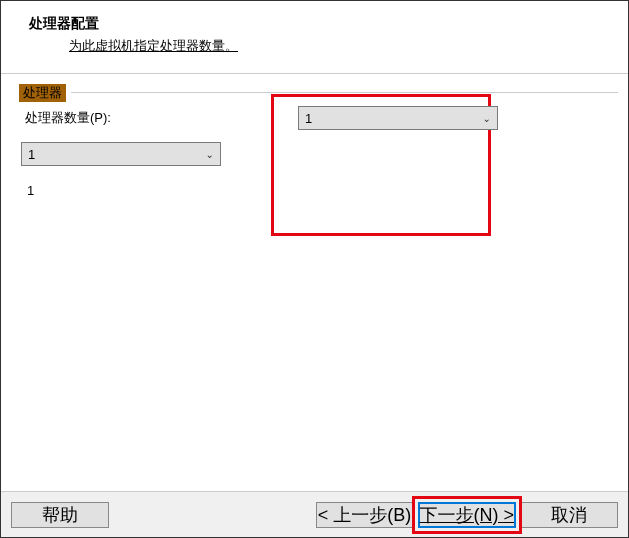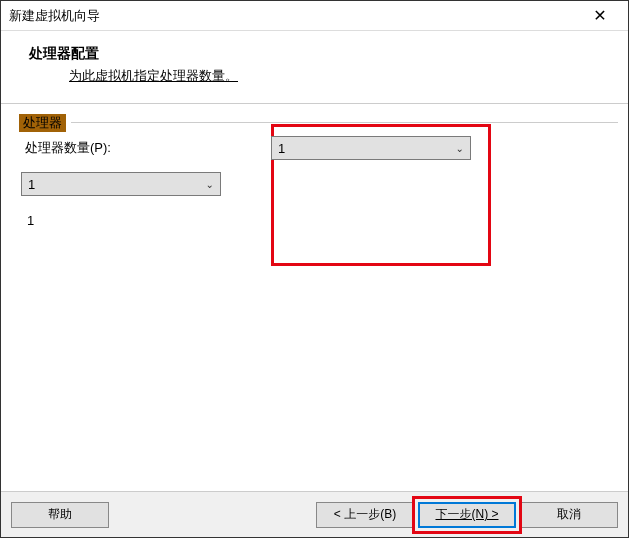--- a/index.html
+++ b/index.html
@@ -79,20 +79,21 @@
       position: absolute;
       top: 2px;
       left: 60px;
       right: 0;
       border-top: 1px solid #ccc;
     }
     .form-row {
       display: flex;
       align-items: center;
       height: 36px;
+      gap: 27px;
     }
     .form-label {
       width: 250px;
       padding-left: 4px;
     }
     .form-value-cell {
       width: 220px;
     }
     .highlight-box {
       position: absolute;
@@ -130,21 +131,21 @@
       gap: 4px;
     }
     .footer-spacer {
       flex: 1;
     }
     .btn {
       min-width: 98px;
       height: 26px;
       border: 1px solid #888;
       background: #e1e1e1;
-      font-size: 12px;
+      font-size: 18px;
       cursor: pointer;
       display: inline-flex;
       align-items: center;
       justify-content: center;
       font-family: inherit;
     }
     .btn-primary {
       border: 2px solid #0078d7;
       text-decoration: underline;
     }
@@ -159,26 +160,20 @@
       right: -6px;
       bottom: -6px;
       border: 3px solid #e30613;
       pointer-events: none;
     }
   </style>
 </head>
 <body>
 
 <div class="window">
-  <div class="titlebar">
-    <span class="titlebar-title">新建虚拟机向导</span>
-    <div class="close-btn">
-      <span>✕</span>
-    </div>
-  </div>
 
   <div class="header-section">
     <div class="header-title">处理器配置</div>
     <div class="header-subtitle">为此虚拟机指定处理器数量。</div>
   </div>
 
   <hr class="divider">
 
   <div class="content">
     <div class="fieldset">

